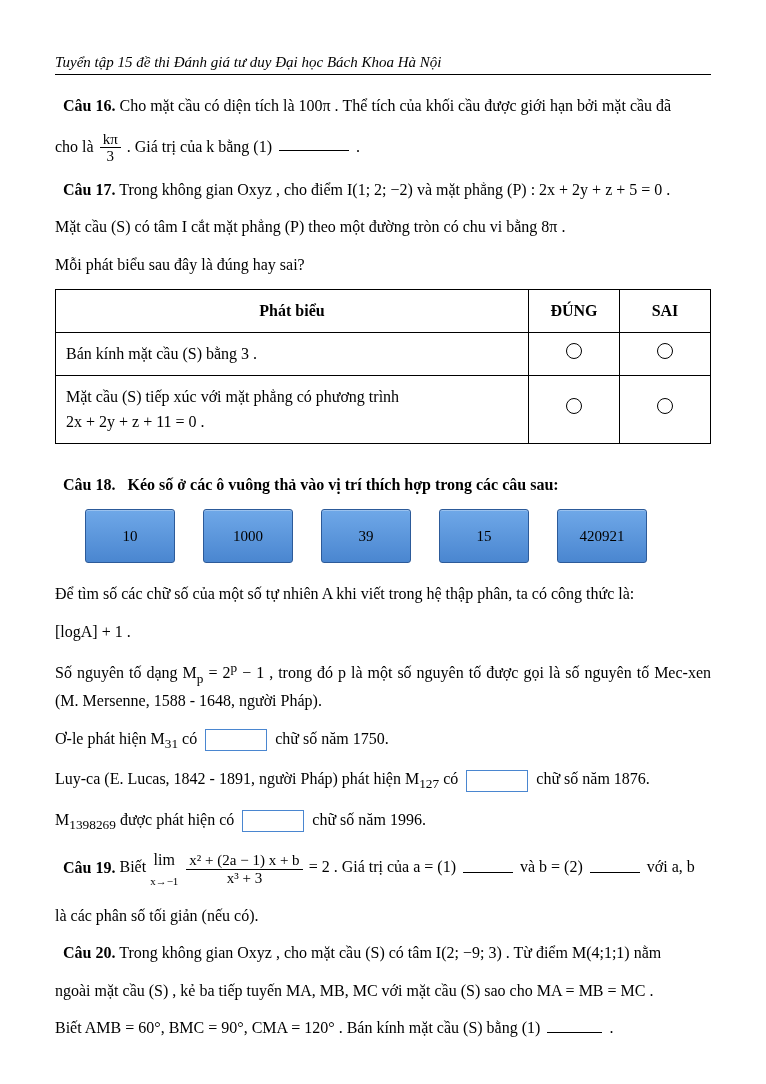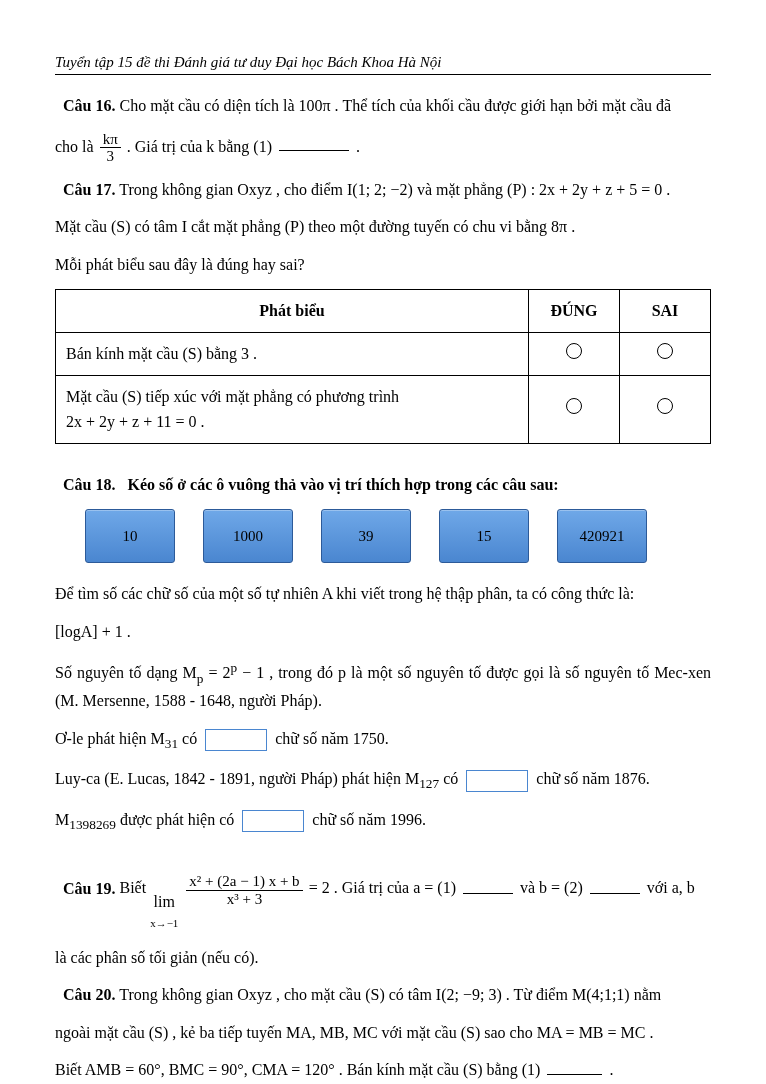--- a/index.html
+++ b/index.html
@@ -87,21 +87,20 @@
     vertical-align: middle;
     margin: 0 4px;
     background: #fff;
   }
   .lim {
     display:inline-block;
     vertical-align: middle;
     text-align:center;
     font-size: 14px;
     margin-right: 2px;
-    margin-top: 42px;
   }
   .lim .top { display:block; font-size:16px; }
   .lim .bot { display:block; font-size:11px; }
   .page-num {
     text-align: center;
     margin-top: 50px;
     font-size: 15px;
   }
 </style>
 </head>
@@ -119,21 +118,21 @@
     <span class="den">3</span>
   </span>
   <span>. Giá trị của  k  bằng (1) </span>
   <span class="blank"></span>
   <span>.</span>
 </div>
 
 <div class="para">
   <span class="bold">Câu 17.</span><span> Trong không gian  Oxyz , cho điểm  I(1; 2; −2)  và mặt phẳng  (P) : 2x + 2y + z + 5 = 0 .</span>
 </div>
-<div class="para">Mặt cầu  (S)  có tâm I  cắt mặt phẳng  (P)  theo một đường tuyến có chu vi bằng 8π .</div>
+<div class="para">Mặt cầu  (S)  có tâm I  cắt mặt phẳng  (P)  theo một đường tròn có chu vi bằng 8π .</div>
 <div class="para">Mỗi phát biểu sau đây là đúng hay sai?</div>
 
 <table class="tf">
   <tbody>
       <tr>
     <th>Phát biểu</th>
     <th class="mark">ĐÚNG</th>
     <th class="mark">SAI</th>
   </tr>
   <tr>

